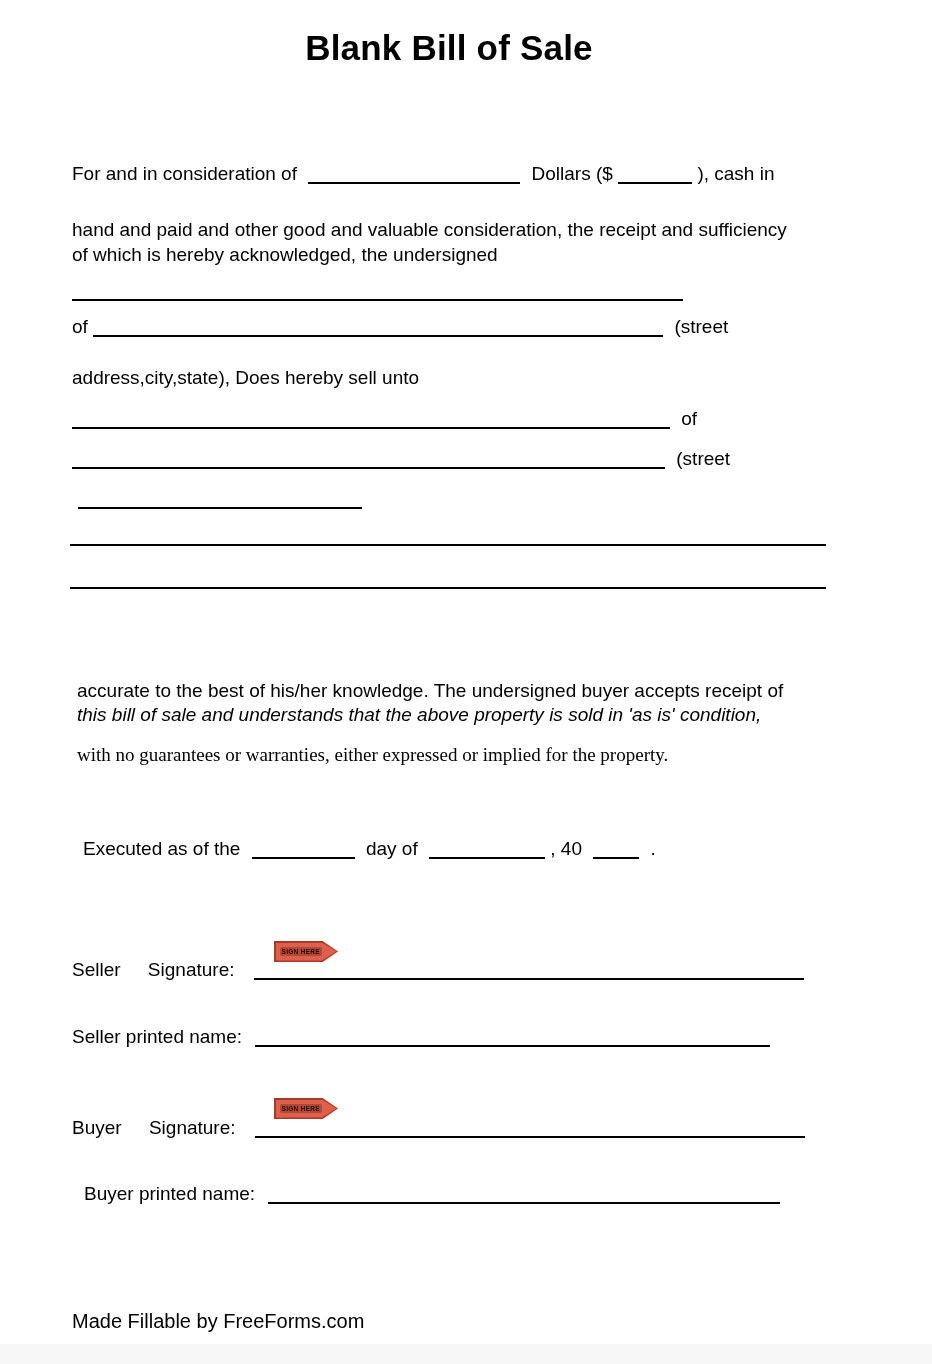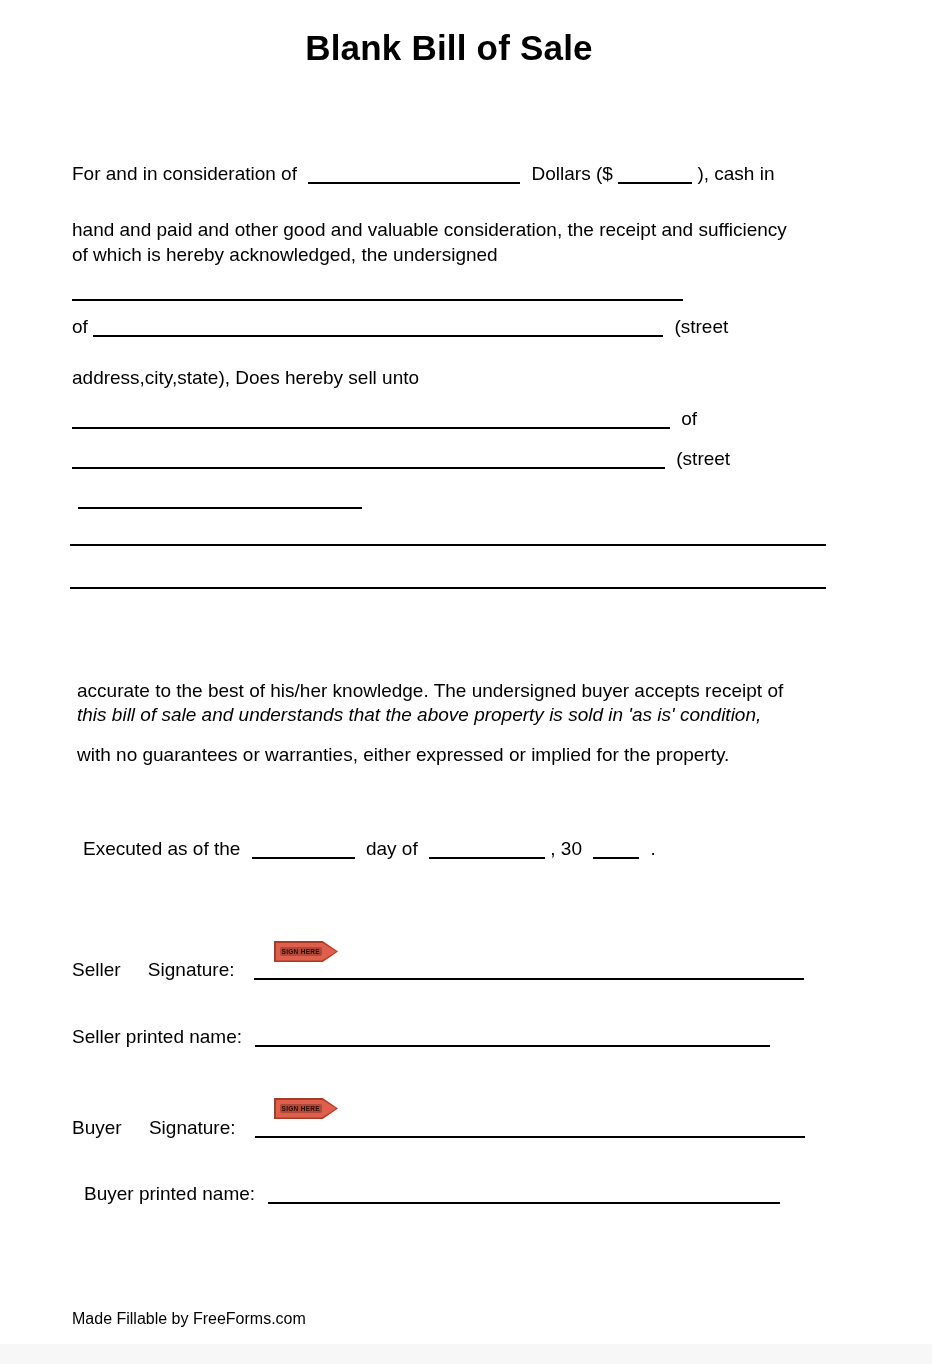--- a/index.html
+++ b/index.html
@@ -54,21 +54,21 @@
     color:#2a0a04;
     background:rgba(40,8,4,0.25);
     border-radius:2px;
     padding:1px 2px;
     margin-left:4px;
     letter-spacing:0.3px;
     white-space:nowrap;
   }
   .footer-text {
     position:absolute; left:72px; top:1310px;
-    font-size:16px;
+    font-size:20px;
   }
   .bottom-strip {
     position:absolute; left:0; right:0; top:1344px; height:20px;
     background:#f7f7f8;
   }
 </style>
 </head>
 <body>
 
 <div class="page">
@@ -104,28 +104,28 @@
     <span>(street</span>
   </div>
   <div class="line" style="top:487px;">
     <span class="bl gap-l" style="width:284px;"></span>
   </div>
   <div class="rule" style="top:544px; left:70px; width:756px;"></div>
   <div class="rule" style="top:587px; left:70px; width:756px;"></div>
 
   <div class="line" style="top:662px; left:77px;margin-top:17px;">accurate to the best of his/her knowledge. The undersigned buyer accepts receipt of</div>
   <div class="line" style="top:703px; left:77px;font-style:italic;">this bill of sale and understands that the above property is sold in 'as is' condition,</div>
-  <div class="line" style="top:743px; left:77px;">with no guarantees or warranties, either expressed or implied for the property.</div>
+  <div class="line" style="top:743px; left:77px;font-family:Liberation Serif, serif;">with no guarantees or warranties, either expressed or implied for the property.</div>
 
   <div class="line" style="top:837px; left:83px;">
     <span>Executed as of the</span>
     <span class="bl gap-l gap-r" style="width:103px;"></span>
     <span>day of</span>
     <span class="bl gap-l" style="width:116px;"></span>
-    <span>, 30</span>
+    <span>, 40</span>
     <span class="bl gap-l gap-r" style="width:46px;"></span>
     <span>.</span>
   </div>
 
   <div class="sign-tag" style="left:274px; top:941px;">
     <div class="sign-tag-outer" style="background:#a83a28;">
       <div class="sign-tag-inner" style="background:#dd5f4c;">
         <span class="sign-tag-text">SIGN HERE</span>
       </div>
     </div>

